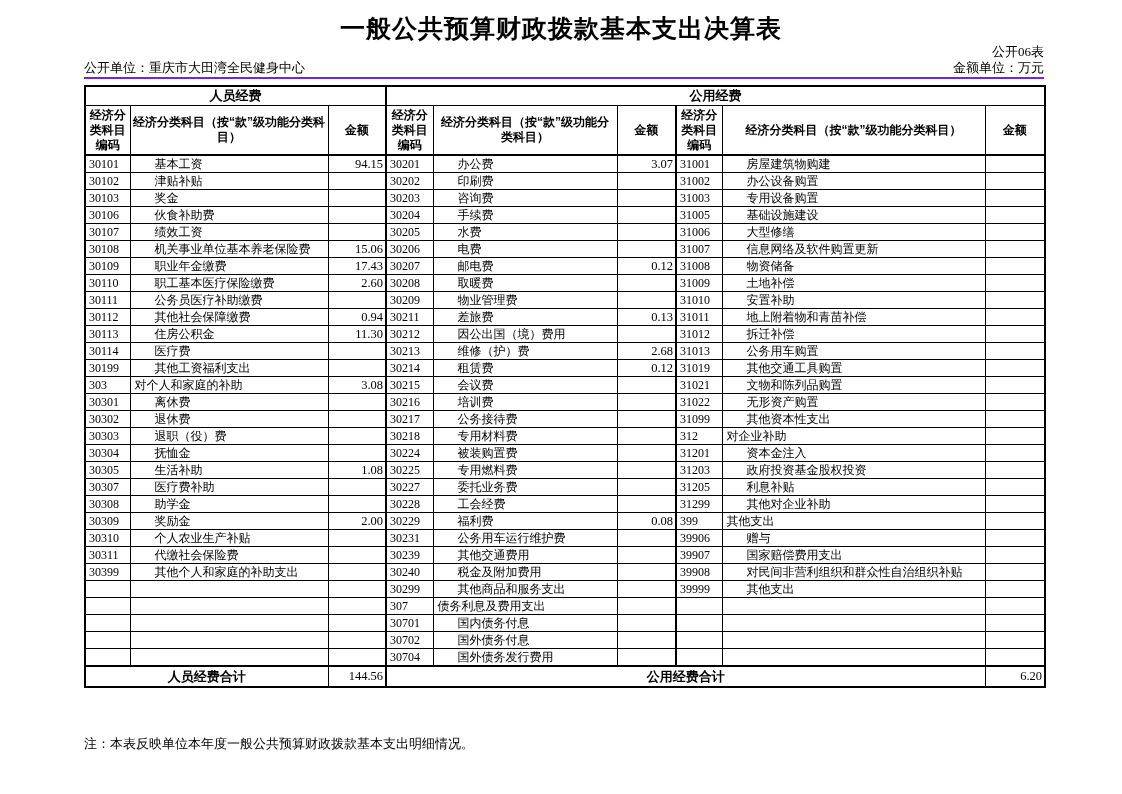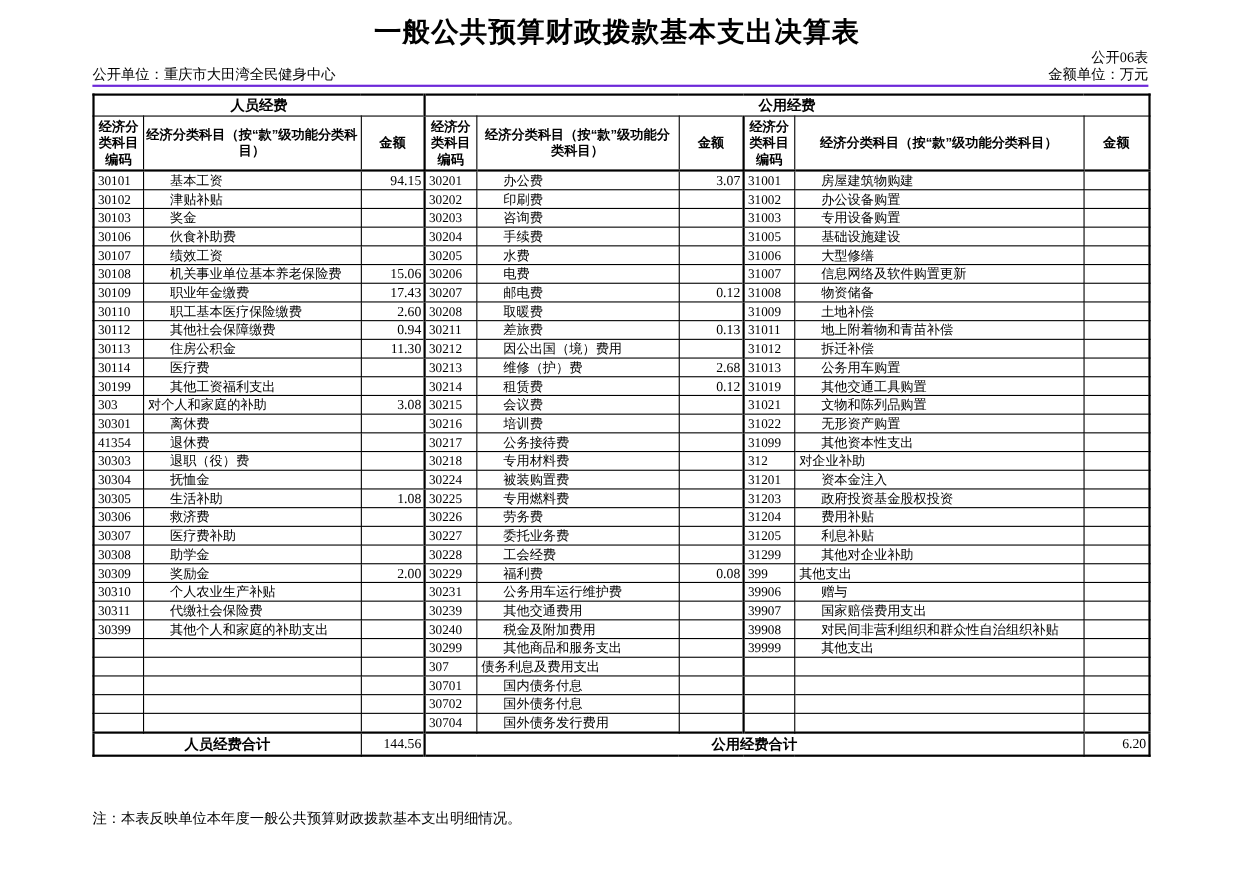--- a/index.html
+++ b/index.html
@@ -172,20 +172,31 @@
           <td class="name sub">职工基本医疗保险缴费</td>
           <td class="amount gdiv">2.60</td>
           <td class="code">30208</td>
           <td class="name sub">取暖费</td>
           <td class="amount gdiv"></td>
           <td class="code">31009</td>
           <td class="name sub">土地补偿</td>
           <td class="amount"></td>
         </tr>
         <tr>
+          <td class="code">30111</td>
+          <td class="name sub">公务员医疗补助缴费</td>
+          <td class="amount gdiv"></td>
+          <td class="code">30209</td>
+          <td class="name sub">物业管理费</td>
+          <td class="amount gdiv"></td>
+          <td class="code">31010</td>
+          <td class="name sub">安置补助</td>
+          <td class="amount"></td>
+        </tr>
+        <tr>
           <td class="code">30112</td>
           <td class="name sub">其他社会保障缴费</td>
           <td class="amount gdiv">0.94</td>
           <td class="code">30211</td>
           <td class="name sub">差旅费</td>
           <td class="amount gdiv">0.13</td>
           <td class="code">31011</td>
           <td class="name sub">地上附着物和青苗补偿</td>
           <td class="amount"></td>
         </tr>
@@ -238,21 +249,21 @@
           <td class="name sub">离休费</td>
           <td class="amount gdiv"></td>
           <td class="code">30216</td>
           <td class="name sub">培训费</td>
           <td class="amount gdiv"></td>
           <td class="code">31022</td>
           <td class="name sub">无形资产购置</td>
           <td class="amount"></td>
         </tr>
         <tr>
-          <td class="code">41354</td>
+          <td class="code">30302</td>
           <td class="name sub">退休费</td>
           <td class="amount gdiv"></td>
           <td class="code">30217</td>
           <td class="name sub">公务接待费</td>
           <td class="amount gdiv"></td>
           <td class="code">31099</td>
           <td class="name sub">其他资本性支出</td>
           <td class="amount"></td>
         </tr>
         <tr>
@@ -279,31 +290,20 @@
         </tr>
         <tr>
           <td class="code">30305</td>
           <td class="name sub">生活补助</td>
           <td class="amount gdiv">1.08</td>
           <td class="code">30225</td>
           <td class="name sub">专用燃料费</td>
           <td class="amount gdiv"></td>
           <td class="code">31203</td>
           <td class="name sub">政府投资基金股权投资</td>
-          <td class="amount"></td>
-        </tr>
-        <tr>
-          <td class="code">30306</td>
-          <td class="name sub">救济费</td>
-          <td class="amount gdiv"></td>
-          <td class="code">30226</td>
-          <td class="name sub">劳务费</td>
-          <td class="amount gdiv"></td>
-          <td class="code">31204</td>
-          <td class="name sub">费用补贴</td>
           <td class="amount"></td>
         </tr>
         <tr>
           <td class="code">30307</td>
           <td class="name sub">医疗费补助</td>
           <td class="amount gdiv"></td>
           <td class="code">30227</td>
           <td class="name sub">委托业务费</td>
           <td class="amount gdiv"></td>
           <td class="code">31205</td>

